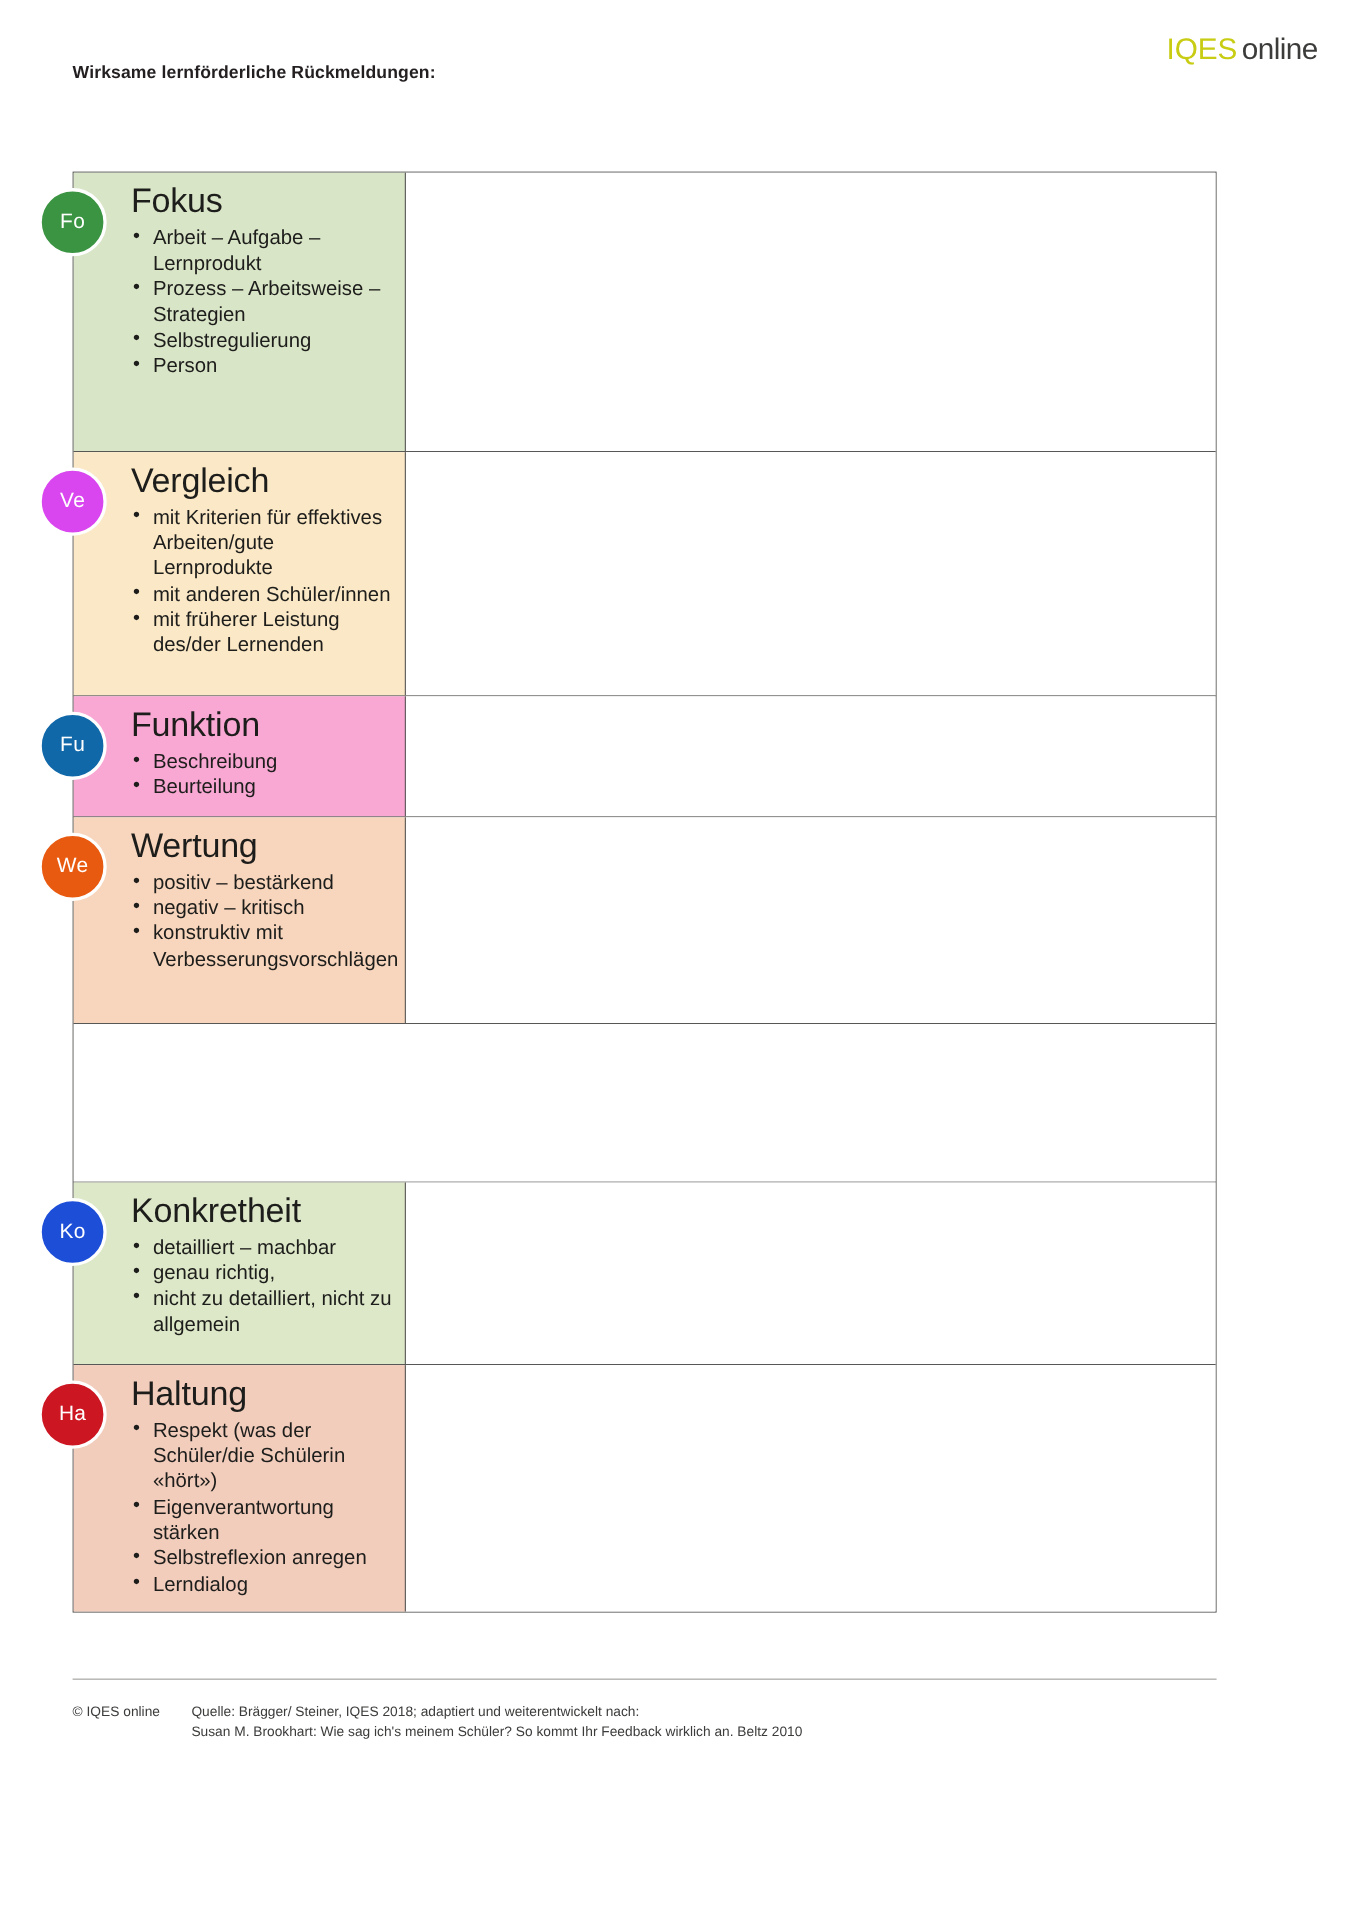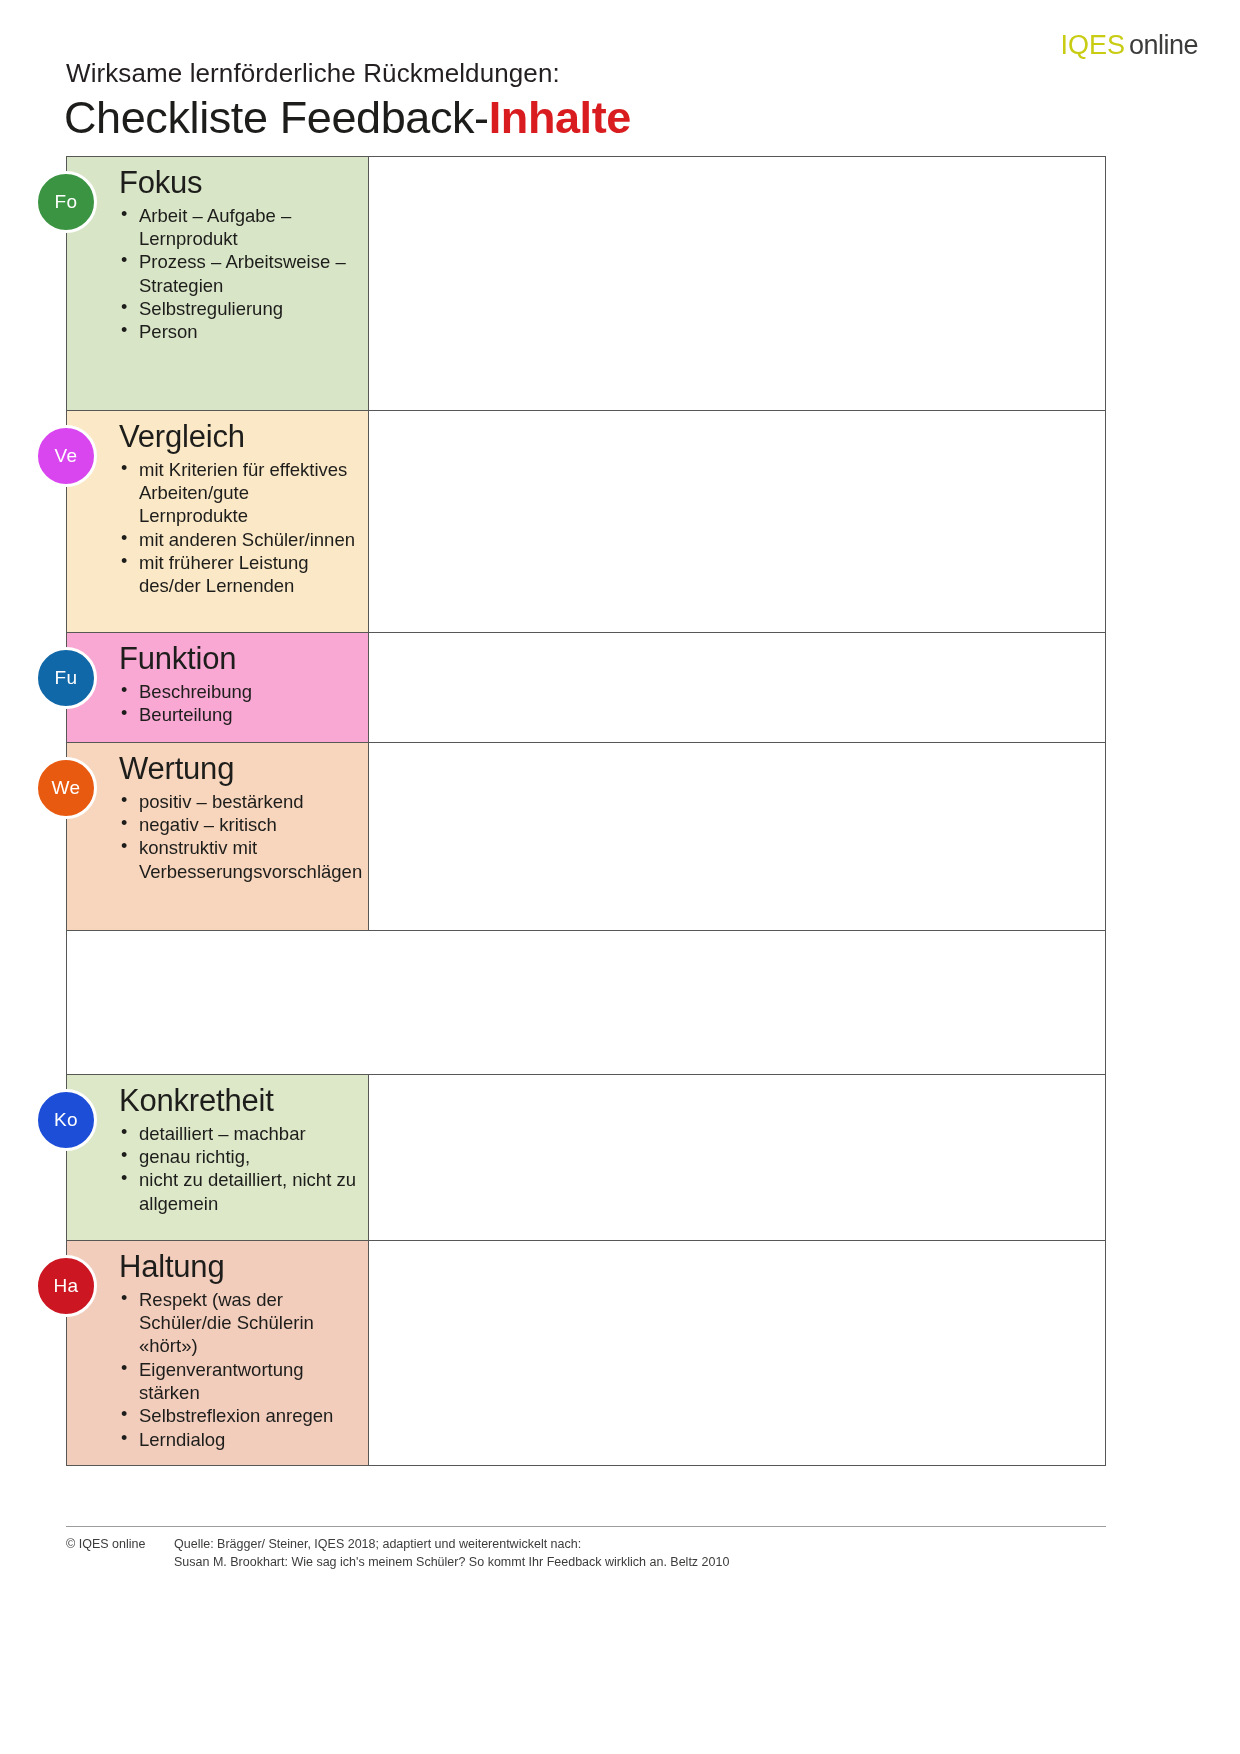--- a/index.html
+++ b/index.html
@@ -20,21 +20,21 @@
     position:absolute;top:30px;right:42px;
     font-size:27px;letter-spacing:-0.5px;
     white-space:nowrap;
   }
   .logo .iqes{color:#c8cc12;font-weight:400;letter-spacing:0px;}
   .logo .online{color:#3c3c3b;font-weight:400;margin-left:4px;}
 
   
   .kicker{
     position:absolute;left:66px;top:58px;
-    font-size:26px;color:#231f20;font-weight:400;
+    font-size:16px;color:#231f20;font-weight:700;
     letter-spacing:0.1px;
   }
   .maintitle{
     position:absolute;left:64px;top:92px;
     font-size:45px;font-weight:400;letter-spacing:-0.4px;
     color:#1d1d1b;white-space:nowrap;
   }
   .maintitle .accent{color:#d91c1f;font-weight:700;}
 
   
@@ -105,42 +105,39 @@
   .r2{min-height:109px;}
   .r3{min-height:187px;}
   .r4{min-height:143px;}
   .r5{min-height:165px;}
   .r6{min-height:207px;}
 
   
   .footer{
     position:absolute;left:66px;top:1526px;width:1040px;
     border-top:1px solid #9d9d9c;
-    padding-top:8px;
+    padding-top:20px;
     display:flex;
     font-size:12.5px;color:#3c3c3b;
     line-height:1.45;
   }
   .foot-left{width:108px;flex:none;}
   .foot-right{flex:1;}
 </style>
 </head>
 <body>
 
 <div class="page">
 
   <div class="logo">
     <span class="iqes">IQES</span><span class="online">online</span>
   </div>
 
   <div class="kicker">Wirksame lernförderliche Rückmeldungen:</div>
 
-  <div class="maintitle">
-    <span>Checkliste Feedback-</span><span class="accent">Inhalte</span>
-  </div>
 
   <div class="table">
     <div id="rows-container">
         <div class="row r0">
           <div class="cell-left" style="background: rgb(217, 229, 199);">
             <div class="badge" style="background: rgb(58, 148, 66);">Fo</div>
             <div class="sec-title">Fokus</div>
             <ul class="bullets">
               <li>Arbeit – Aufgabe – Lernprodukt</li>
               <li>Prozess – Arbeitsweise – Strategien</li>

